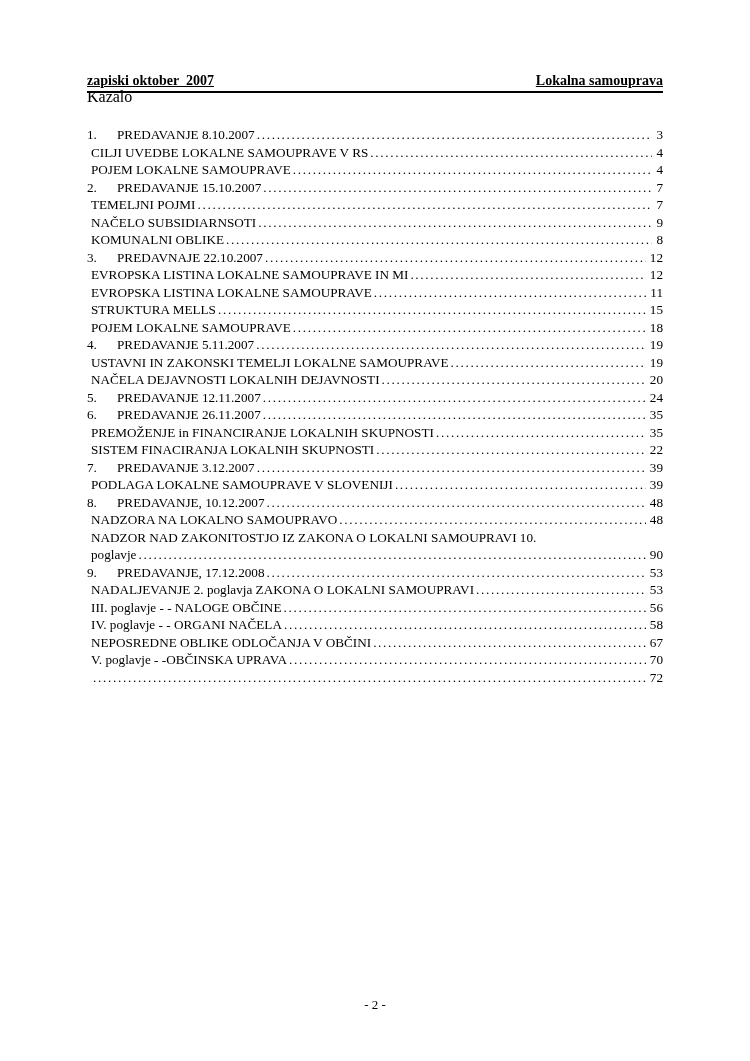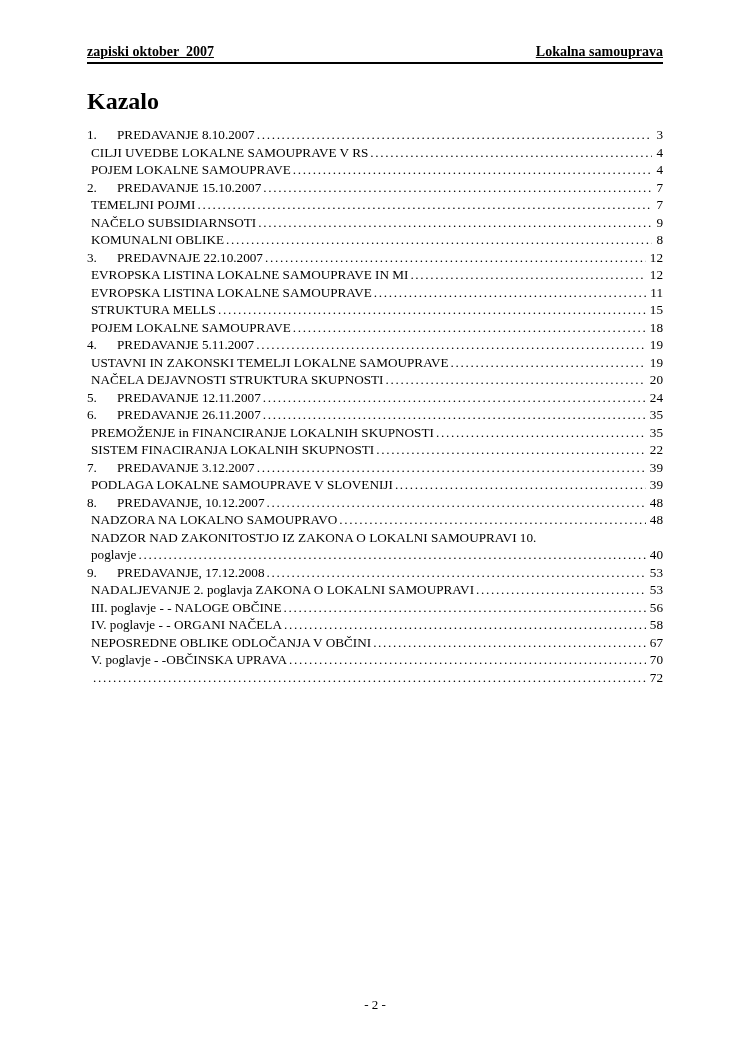--- a/index.html
+++ b/index.html
@@ -21,27 +21,28 @@
     justify-content: space-between;
     align-items: baseline;
     font-size: 14px;
     font-weight: bold;
     border-bottom: 2px solid #000;
     padding-bottom: 2px;
   }
   .header span {
     text-decoration: underline;
     white-space: pre;
+    margin-top: 29px;
   }
   .toc-title {
     position: absolute;
     top: 88px;
     left: 87px;
-    font-size: 24px;
-    font-weight: bold;
+    font-size: 16px;
+    font-weight: normal;
     margin: 0;
   }
   .toc {
     position: absolute;
     top: 126px;
     left: 87px;
     right: 87px;
     font-size: 13.2px;
     line-height: 17.5px;
   }
@@ -165,21 +166,21 @@
         <span class="txt">PREDAVANJE 5.11.2007</span>
         <span class="leader"></span>
         <span class="pg">19</span>
       </div>
       <div class="toc-row sub">
         <span class="txt">USTAVNI IN ZAKONSKI TEMELJI LOKALNE SAMOUPRAVE</span>
         <span class="leader"></span>
         <span class="pg">19</span>
       </div>
       <div class="toc-row sub">
-        <span class="txt">NAČELA DEJAVNOSTI STRUKTURA SKUPNOSTI</span>
+        <span class="txt">NAČELA DEJAVNOSTI LOKALNIH DEJAVNOSTI</span>
         <span class="leader"></span>
         <span class="pg">20</span>
       </div>
       <div class="toc-row">
         <span class="num">5.</span>
         <span class="txt">PREDAVANJE 12.11.2007</span>
         <span class="leader"></span>
         <span class="pg">24</span>
       </div>
       <div class="toc-row">
@@ -219,21 +220,21 @@
         <span class="txt">NADZORA NA LOKALNO SAMOUPRAVO</span>
         <span class="leader"></span>
         <span class="pg">48</span>
       </div>
       <div class="toc-row sub">
         <span class="txt">NADZOR NAD ZAKONITOSTJO IZ ZAKONA O LOKALNI SAMOUPRAVI 10.</span>
       </div>
       <div class="toc-row sub">
         <span class="txt">poglavje</span>
         <span class="leader"></span>
-        <span class="pg">40</span>
+        <span class="pg">90</span>
       </div>
       <div class="toc-row">
         <span class="num">9.</span>
         <span class="txt">PREDAVANJE, 17.12.2008</span>
         <span class="leader"></span>
         <span class="pg">53</span>
       </div>
       <div class="toc-row sub">
         <span class="txt">NADALJEVANJE 2. poglavja ZAKONA O LOKALNI SAMOUPRAVI</span>
         <span class="leader"></span>

